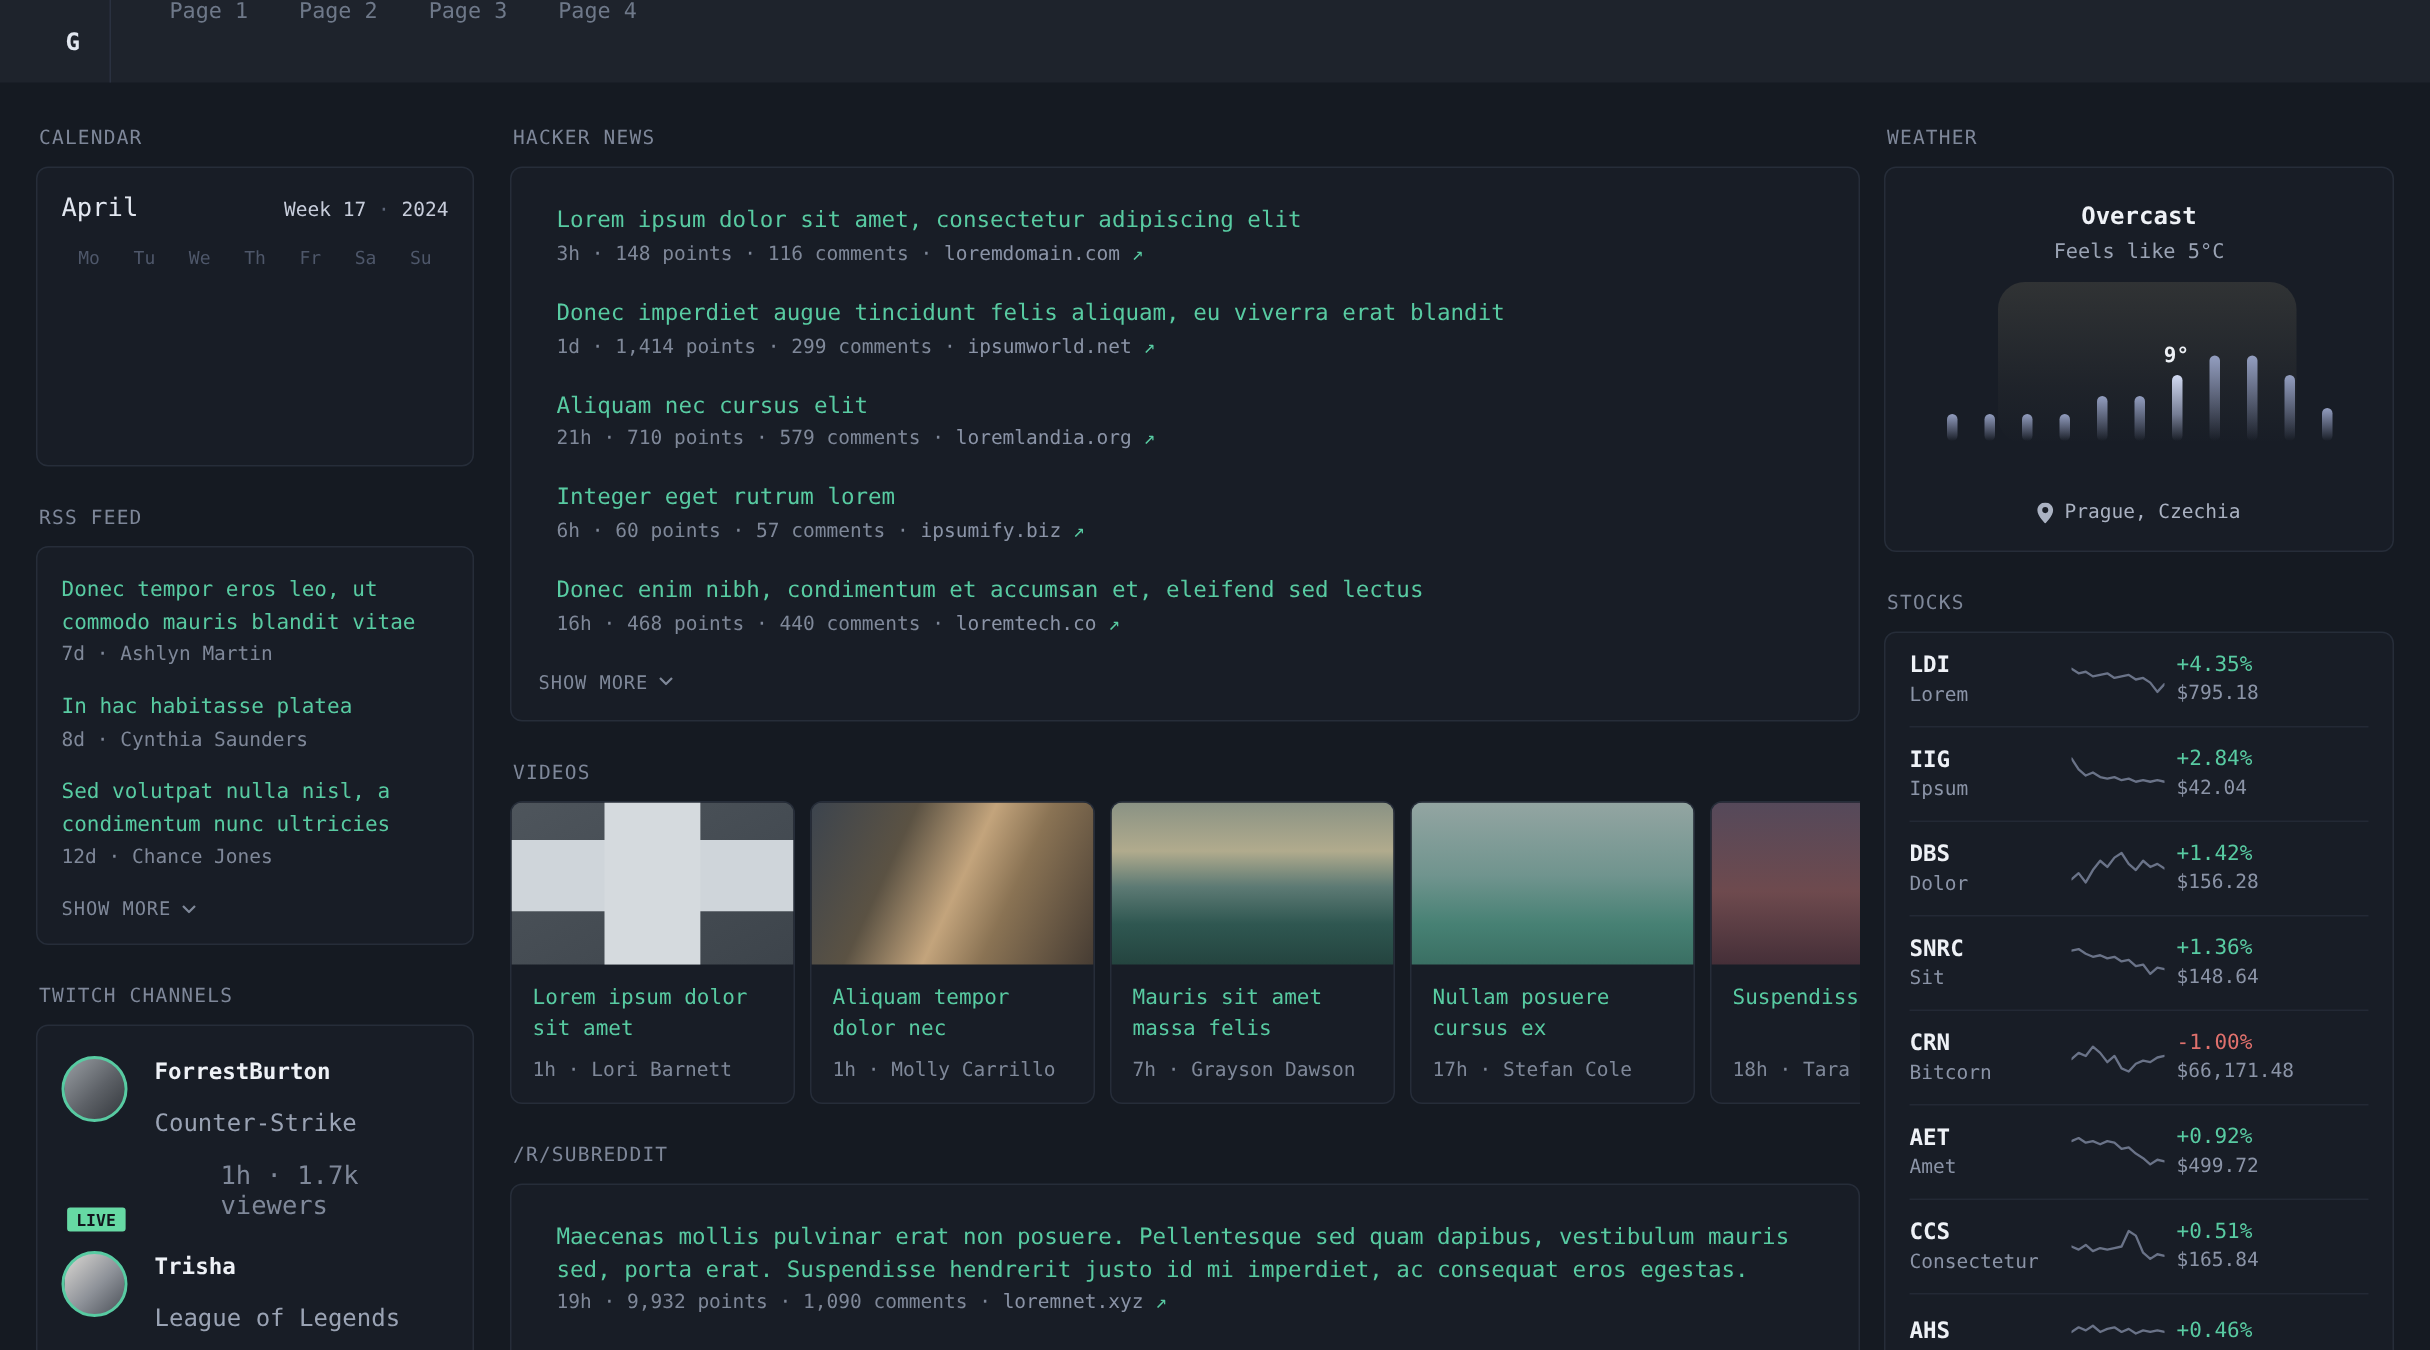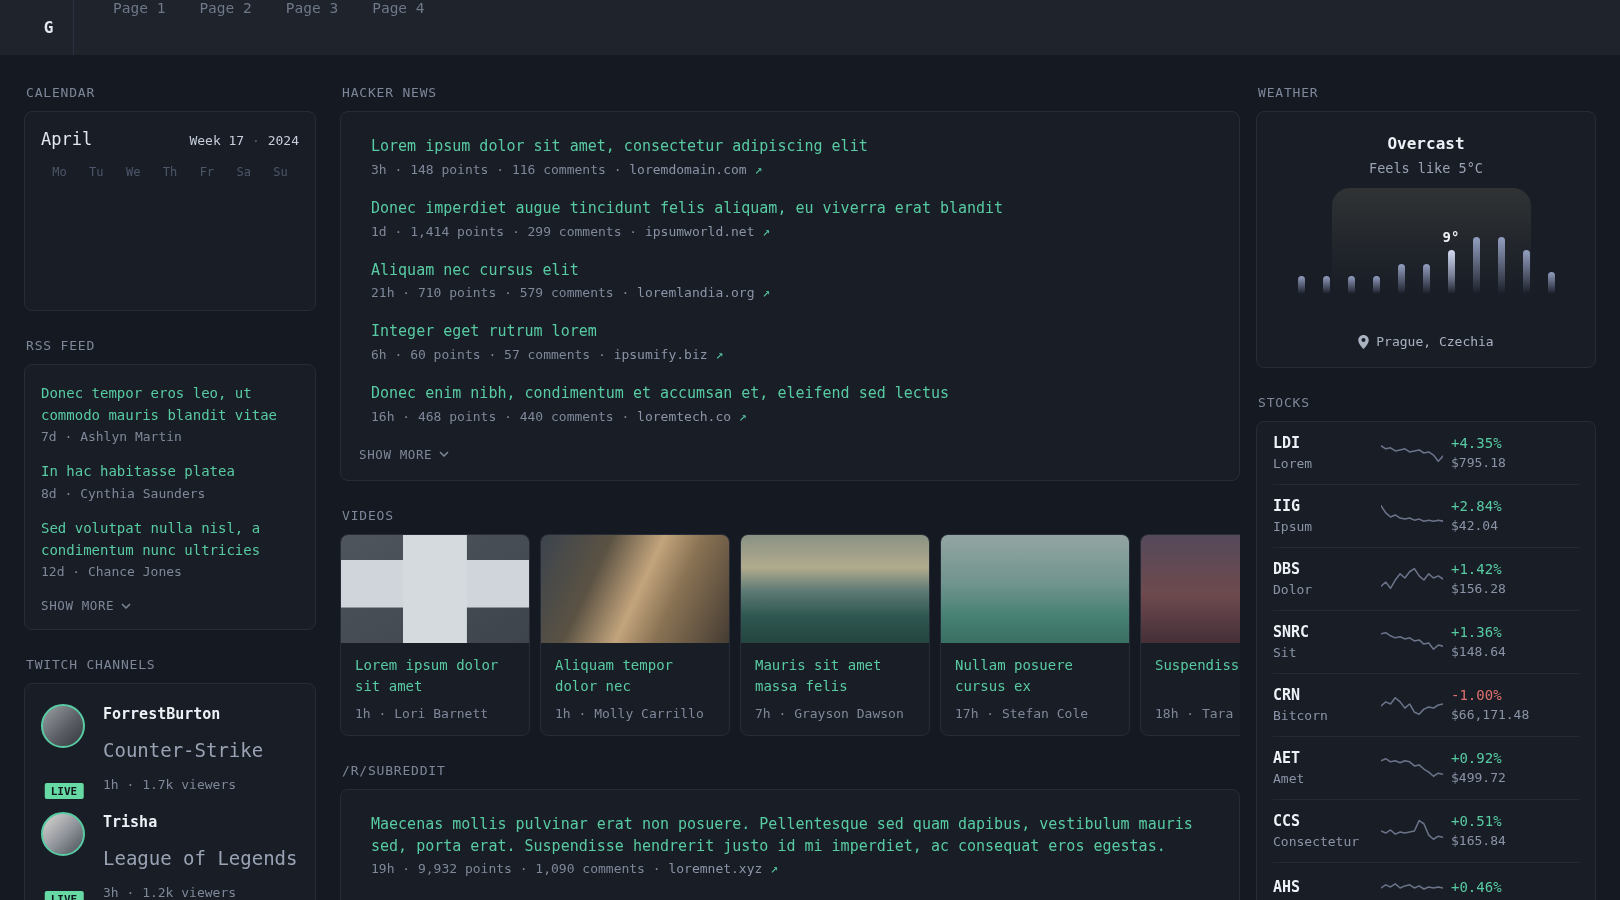--- a/index.html
+++ b/index.html
@@ -55,22 +55,22 @@
   
   .tw-card{padding:20px 16px;overflow:hidden;}
   .channel{display:flex;gap:16px;margin-bottom:20px;text-decoration:none;cursor:pointer;}
   .avatar-wrap{position:relative;width:46px;flex:none;}
   .avatar{width:44px;height:44px;border-radius:50%;border:2px solid var(--accent);}
   .live-badge{position:absolute;left:50%;transform:translateX(-50%);bottom:-9px;background:#66d9a4;color:#12161d;
     font-size:11px;font-weight:bold;padding:1.5px 6px;border-radius:4px;border:2px solid var(--card-bg);}
   .live-badge:empty{display:none;}
   .ch-info{display:grid;row-gap:16px;align-content:start;padding-top:1px;}
   .ch-name{color:#eef1f6;font-size:15px;font-weight:bold;}
-  .ch-game{color:#9aa3b4;font-size:19px;}
-  .ch-meta{color:#7f8899;font-size:13px;}
+  .ch-game{color:#9aa3b4;font-size:16px;}
+  .ch-meta{color:#7f8899;font-size:17px;margin-left:44px;}
   .ch-game:empty,.ch-meta:empty{display:none;}
   
   .hn-card{padding:24px 18px 16px;}
   .hn-item{margin-bottom:21px;margin-left:12px;}
   .hn-title{display:block;color:var(--accent);font-size:15px;font-weight:500;text-decoration:none;line-height:1.45;cursor:pointer;}
   .hn-meta{color:#7f8899;font-size:13px;margin-top:4px;}
   .hn-meta a{color:#8b94a7;text-decoration:none;cursor:pointer;}
   .arrow{color:var(--accent);}
   
   .video-row{display:flex;gap:10px;overflow:hidden;}

